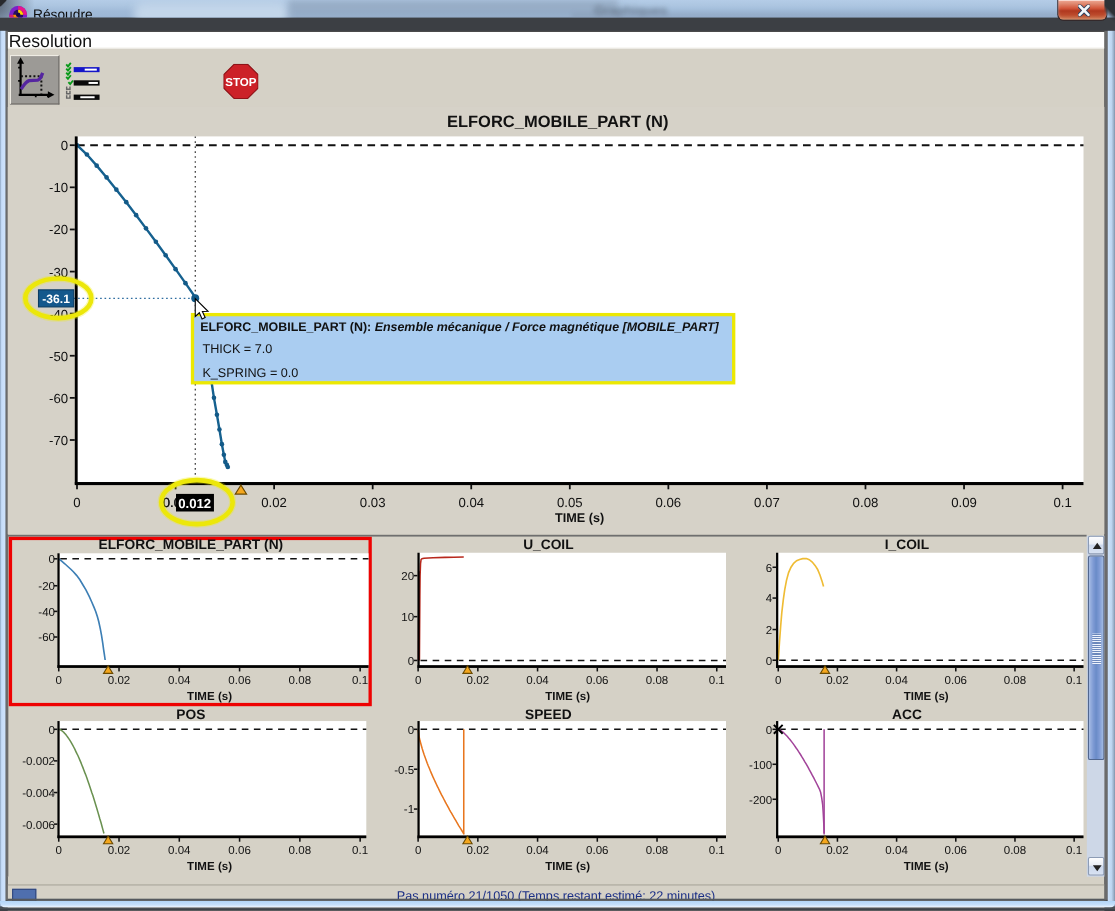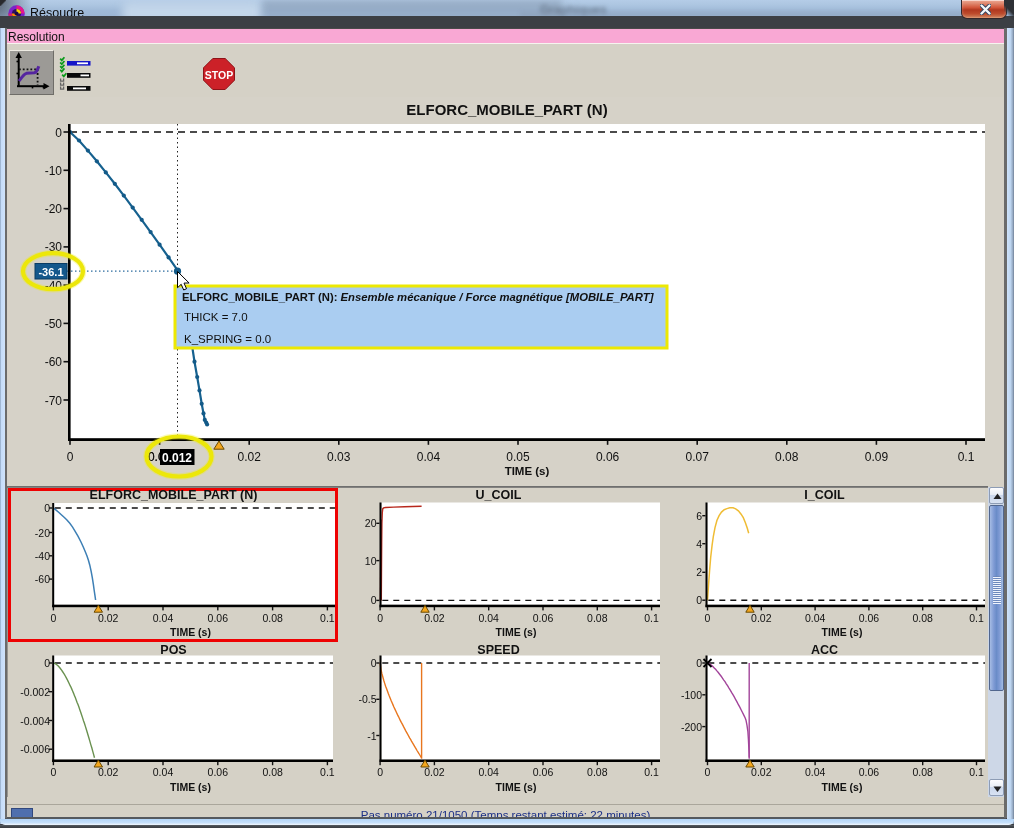--- a/index.html
+++ b/index.html
@@ -38,22 +38,22 @@
 #frame-left { position:absolute; left:5px; top:28px; width:2px; height:790px; background:#6b6b6b; }
 #frame-right { position:absolute; left:1004px; top:28px; width:2.5px; height:790px; background:#6b6b6b; }
 #aero-left { position:absolute; left:0; top:28px; width:5px; height:796px;
   background:linear-gradient(90deg,#8ea6c2 0%,#c6ddfa 30%,#cfe3fb 100%); }
 #aero-right { position:absolute; left:1006.5px; top:28px; width:7.5px; height:796px;
   background:linear-gradient(90deg,#cfe3fb 0%,#bdd5f0 50%,#93a7c0 85%,#6c7c92 100%); }
 #aero-bottom { position:absolute; left:0; top:818.5px; width:1014px; height:6.5px;
   background:linear-gradient(180deg,#b2d5f8 0%,#c6e0fb 60%,#e9f3fe 92%,#f8fbff 100%); border-radius:0 0 5px 5px; }
 #shadow-bottom { position:absolute; left:0; top:825px; width:1014px; height:3px;
   background:linear-gradient(180deg,#595f66 0%,#41454a 55%,#3c3f44 100%); }
-#menubar { position:absolute; left:7px; top:29px; width:997px; height:15px; background:#f9a8d4;
-  border-bottom:1.5px solid #f6f4ef; font-size:12px; color:#111; }
+#menubar { position:absolute; left:7px; top:29px; width:997px; height:15px; background:#ffffff;
+  border-bottom:1.5px solid #f6f4ef; font-size:16px; color:#111; }
 #menubar span { position:absolute; left:1px; top:1px; }
 #toolbar { position:absolute; left:7px; top:45.5px; width:812px; height:51.5px; background:#d5d1c6; }
 #client-bg { position:absolute; left:7px; top:29px; width:997px; height:789px; background:#d5d1c6; }
 
 #tbtn1 { position:absolute; left:2px; top:4.5px; width:45px; height:45px; background:#9c9a96;
   border-top:1.5px solid #efece4; border-left:1.5px solid #efece4;
   border-right:1.5px solid #6f6d68; border-bottom:1.5px solid #6f6d68; }
 #tbtn2 { position:absolute; left:51px; top:10.5px; width:33px; height:35px; }
 #stopbtn { position:absolute; left:196px; top:12px; width:32px; height:32px; }
 

